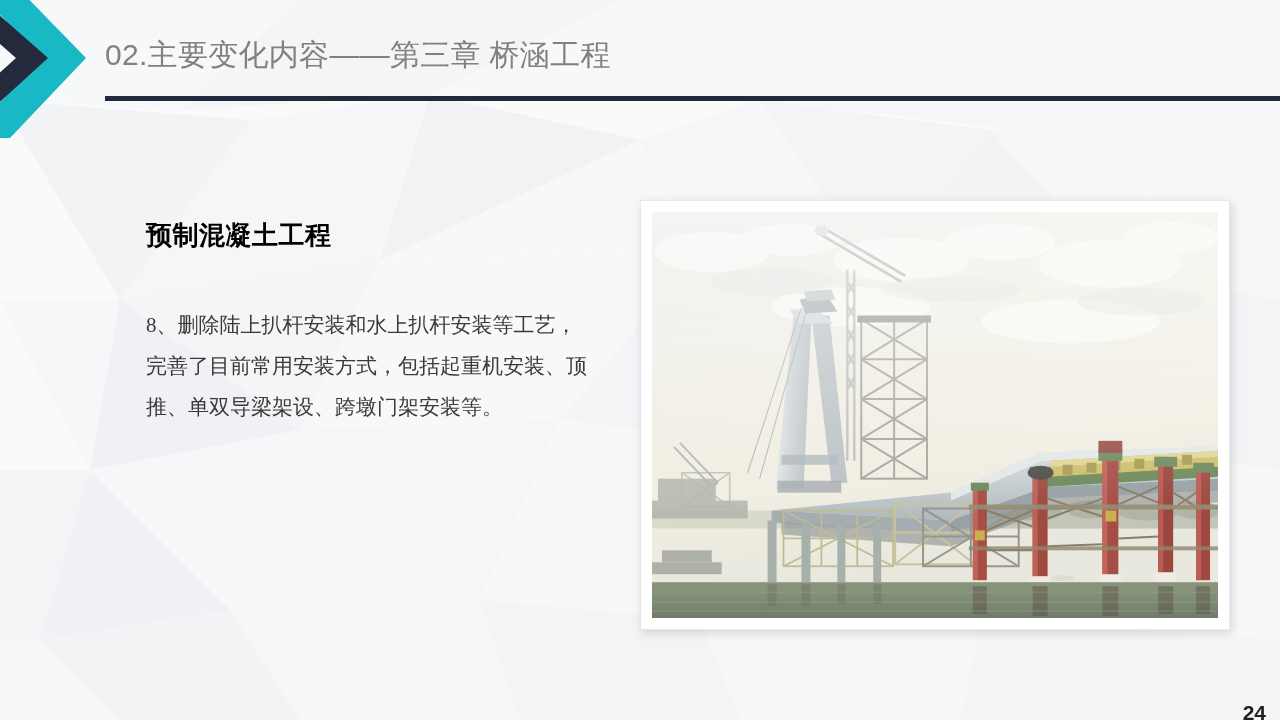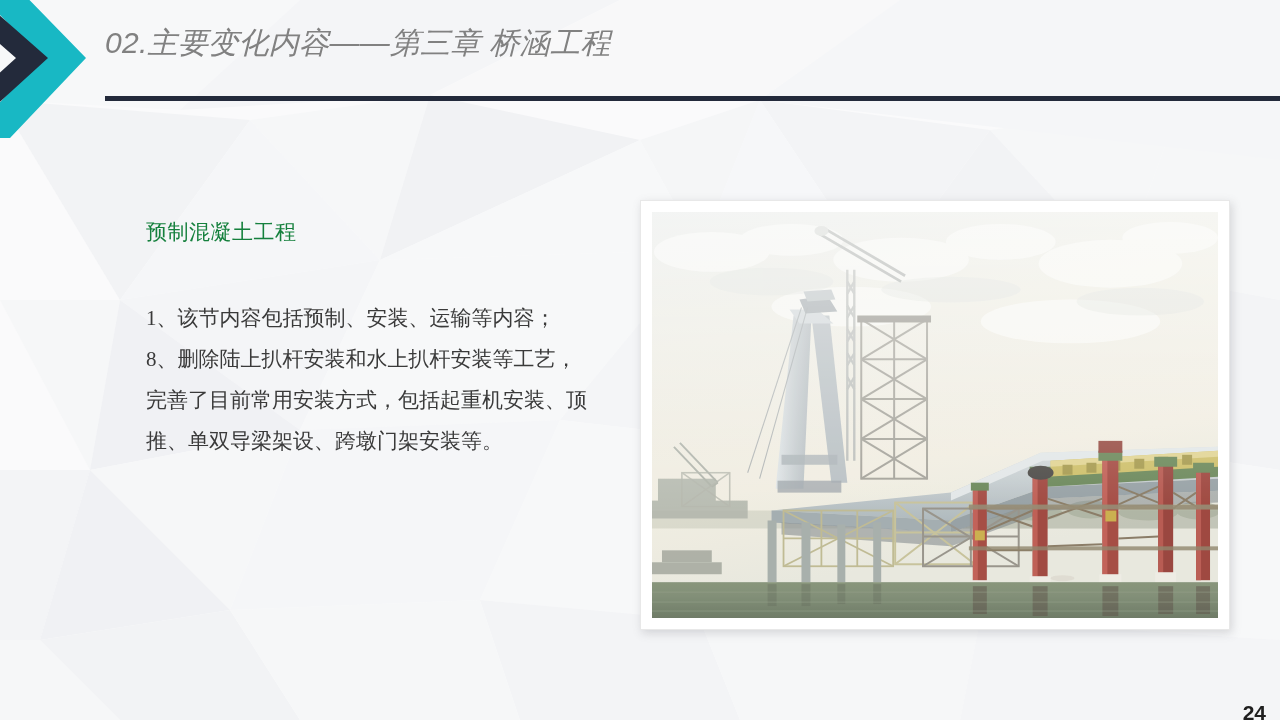--- a/index.html
+++ b/index.html
@@ -37,23 +37,22 @@
     top: -14px;
     width: 100px;
     height: 160px;
     z-index: 3;
   }
 
   
   #title-block {
     position: absolute;
     left: 105px;
-    top: 28px;
+    top: 40px;
     z-index: 4;
-    font-style: italic;
   }
   #slide-title {
     font-size: 30px;
     line-height: 1.0;
     font-weight: 400;
     color: #818181;
     letter-spacing: 0.3px;
     white-space: nowrap;
   }
   #title-rule {
@@ -68,23 +67,23 @@
 
   
   #text-column {
     position: absolute;
     left: 146px;
     top: 218px;
     width: 442px;
     z-index: 4;
   }
   #content-heading {
-    font-size: 21px;
-    font-weight: normal;
-    color: #15803d;
+    font-size: 26px;
+    font-weight: bold;
+    color: #000000;
     letter-spacing: 0.5px;
     margin: 0 0 52px 0;
   }
   .body-para {
     font-family: "Liberation Serif", "DejaVu Serif", serif;
     font-size: 21px;
     line-height: 41px;
     color: #3a3a3a;
     margin: 0;
     text-align: left;
@@ -176,21 +175,20 @@
     <path d="M -46 14 L -14 14 L 52 72 L -14 132 L -46 132 L 20 72 Z" fill="#232a3b"></path>
   </svg>
 
   <div id="title-block">
     <div id="slide-title">02.主要变化内容——第三章 桥涵工程</div>
   </div>
   <div id="title-rule"></div>
 
   <div id="text-column">
     <div id="content-heading">预制混凝土工程</div>
-    <p class="body-para">1、该节内容包括预制、安装、运输等内容；</p>
     <p class="body-para">8、删除陆上扒杆安装和水上扒杆安装等工艺，完善了目前常用安装方式，包括起重机安装、顶推、单双导梁架设、跨墩门架安装等。</p>
   </div>
 
   <div id="photo-frame">
     <div id="photo-inner">
       <svg id="photo-svg" viewBox="0 0 568 408" preserveAspectRatio="none">
         <defs>
           <linearGradient id="skyGrad" x1="0" y1="0" x2="0.25" y2="1">
             <stop offset="0" stop-color="#e3e6e6"></stop>
             <stop offset="0.35" stop-color="#ecebe2"></stop>

